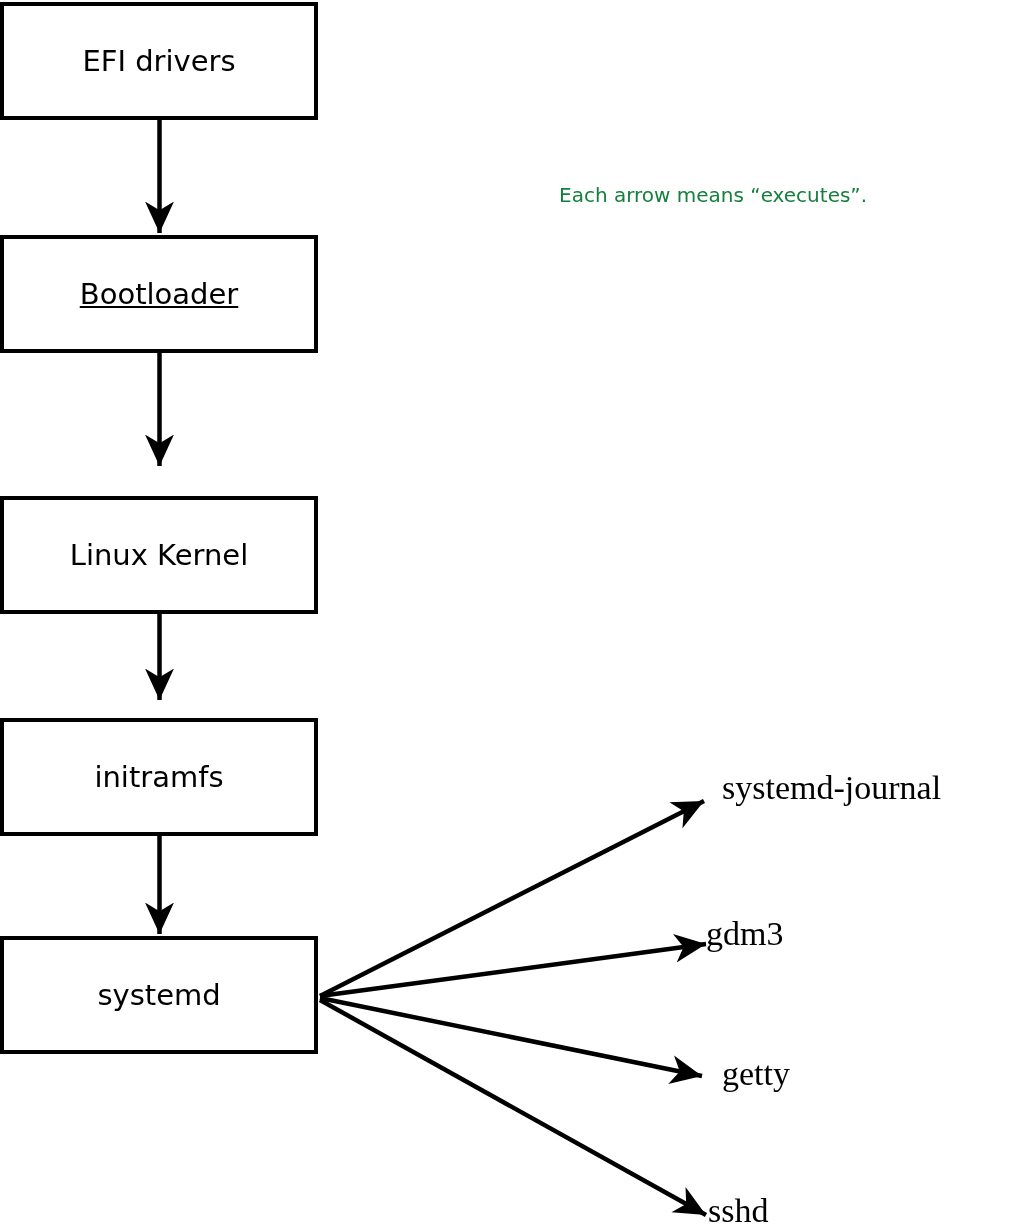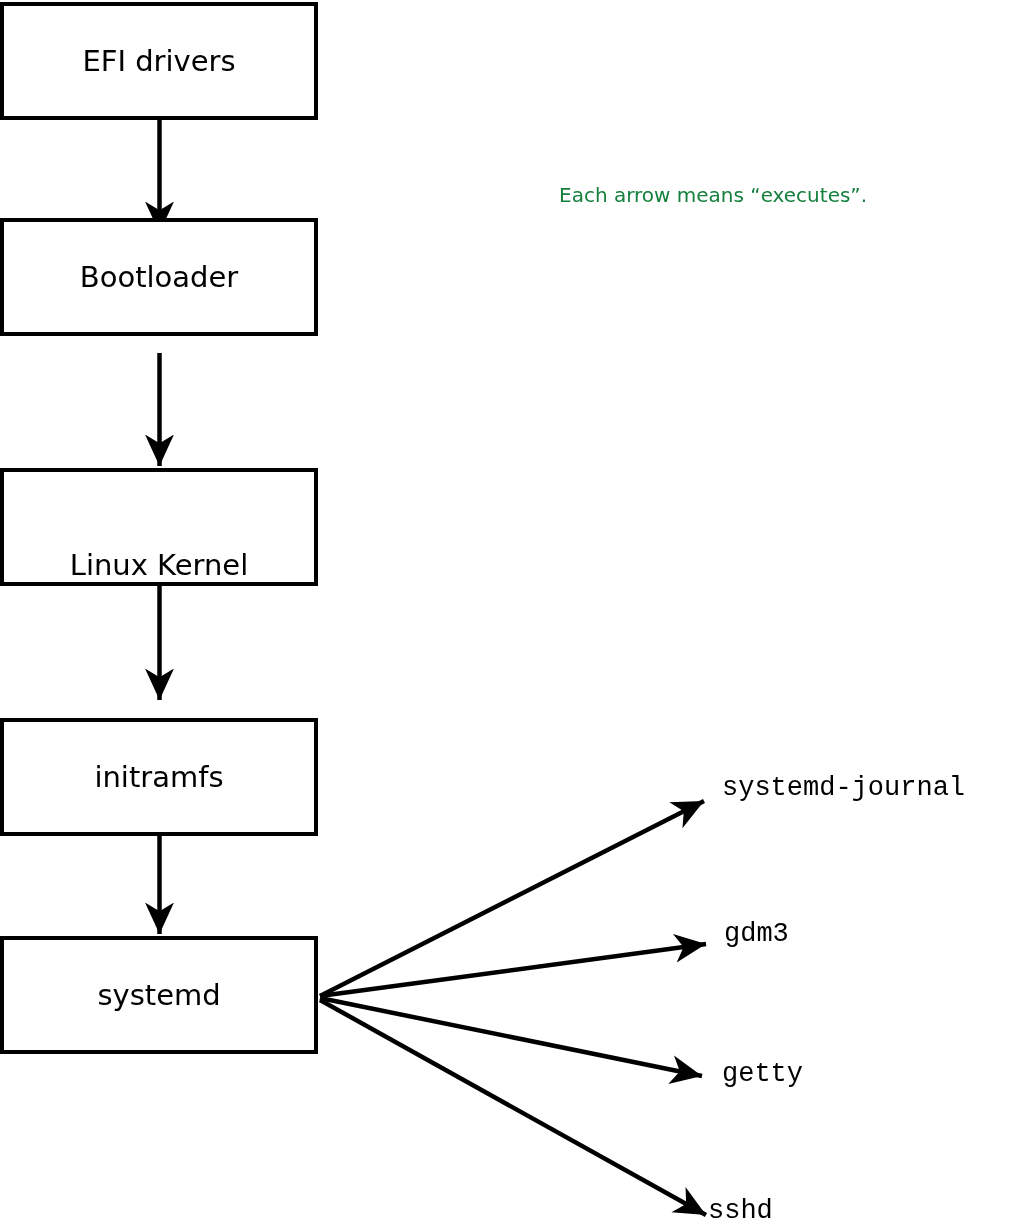--- a/index.html
+++ b/index.html
@@ -34,43 +34,43 @@
     align-items: center;
     justify-content: center;
   }
   .node-label {
     font-size: 29px;
     color: #000000;
     white-space: nowrap;
   }
   .proc-label {
     position: absolute;
-    font-family: Liberation Mono, monospace;
-    font-size: 27px;
+    font-family: Liberation Serif, serif;
+    font-size: 34px;
     line-height: 30px;
     color: #000000;
     white-space: nowrap;
   }
   .annotation {
     position: absolute;
     left: 559px;
     top: 162px;
     font-size: 20px;
     line-height: 34px;
     color: #15803d;
     white-space: nowrap;
     margin-top: 16px;
   }
   #box-efi        { top: 2px; }
-  #box-bootloader { top: 218px; }
-  #box-kernel     { top: 468px; align-items: flex-end; }
+  #box-bootloader { top: 235px; text-decoration: underline; }
+  #box-kernel     { top: 496px; }
   #box-initramfs  { top: 702px; margin-top: 16px; }
   #box-systemd    { top: 936px; align-items: center; }
   #proc-journal { left: 722px; top: 773px; }
-  #proc-gdm3    { left: 724px; top: 919px; }
+  #proc-gdm3    { left: 706px; top: 919px; }
   #proc-getty   { left: 722px; top: 1059px; text-align: right; }
   #proc-sshd    { left: 700px; top: 1196px; margin-left: 8px; }
 </style>
 </head>
 <body>
 
 <div class="canvas">
 
   <svg class="arrow-layer" viewBox="0 0 1023 1230" xmlns="http://www.w3.org/2000/svg">
     <defs>

